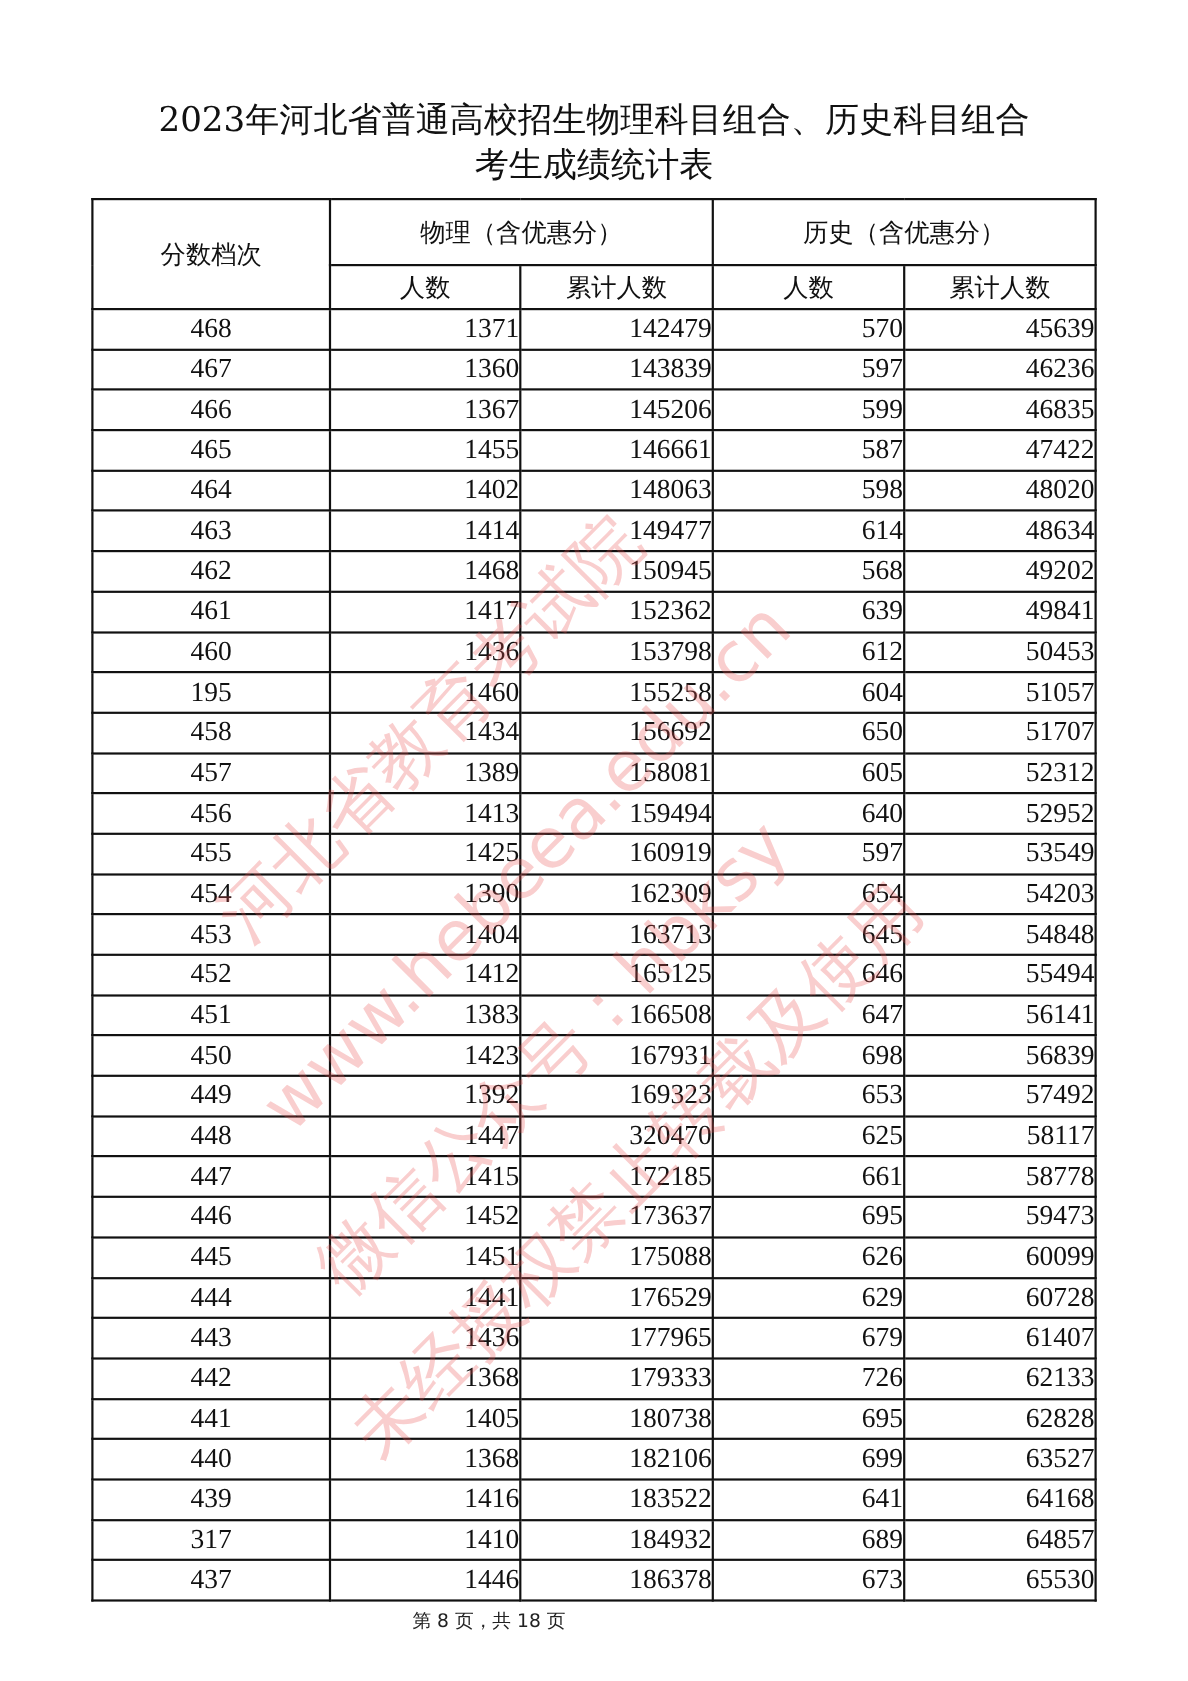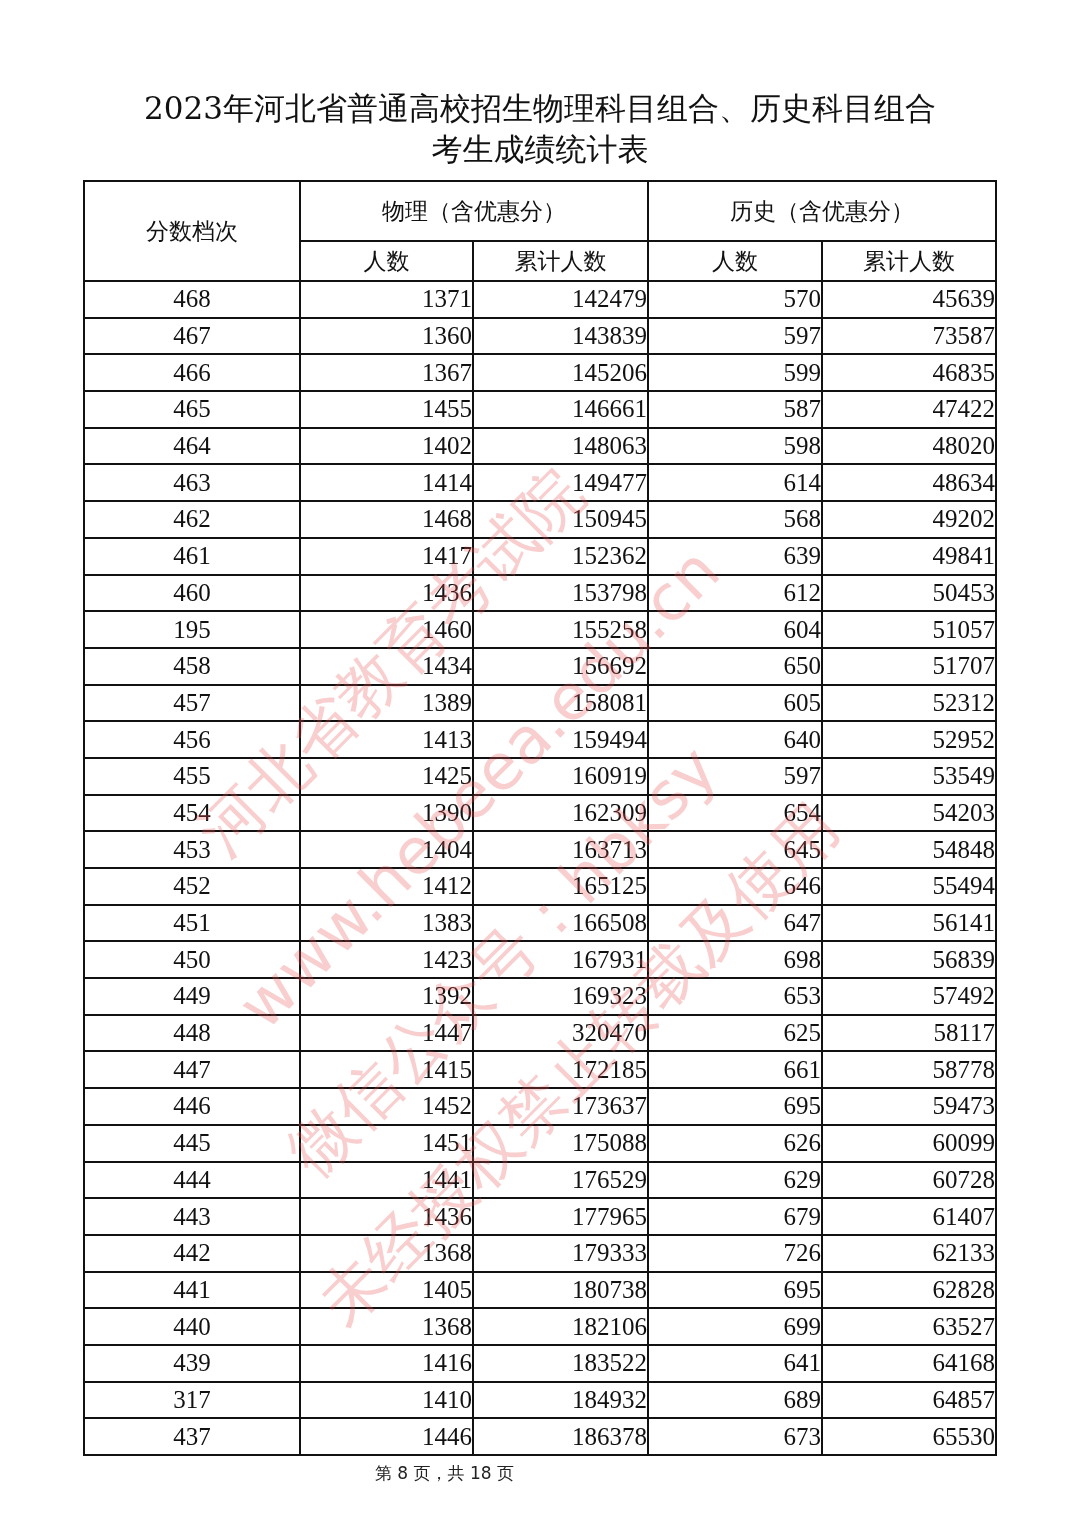--- a/index.html
+++ b/index.html
@@ -60,21 +60,21 @@
         <td class="num">1371</td>
         <td class="num">142479</td>
         <td class="num">570</td>
         <td class="num">45639</td>
       </tr>
       <tr>
         <td class="score">467</td>
         <td class="num">1360</td>
         <td class="num">143839</td>
         <td class="num">597</td>
-        <td class="num">73587</td>
+        <td class="num">46236</td>
       </tr>
       <tr>
         <td class="score">466</td>
         <td class="num">1367</td>
         <td class="num">145206</td>
         <td class="num">599</td>
         <td class="num">46835</td>
       </tr>
       <tr>
         <td class="score">465</td>

